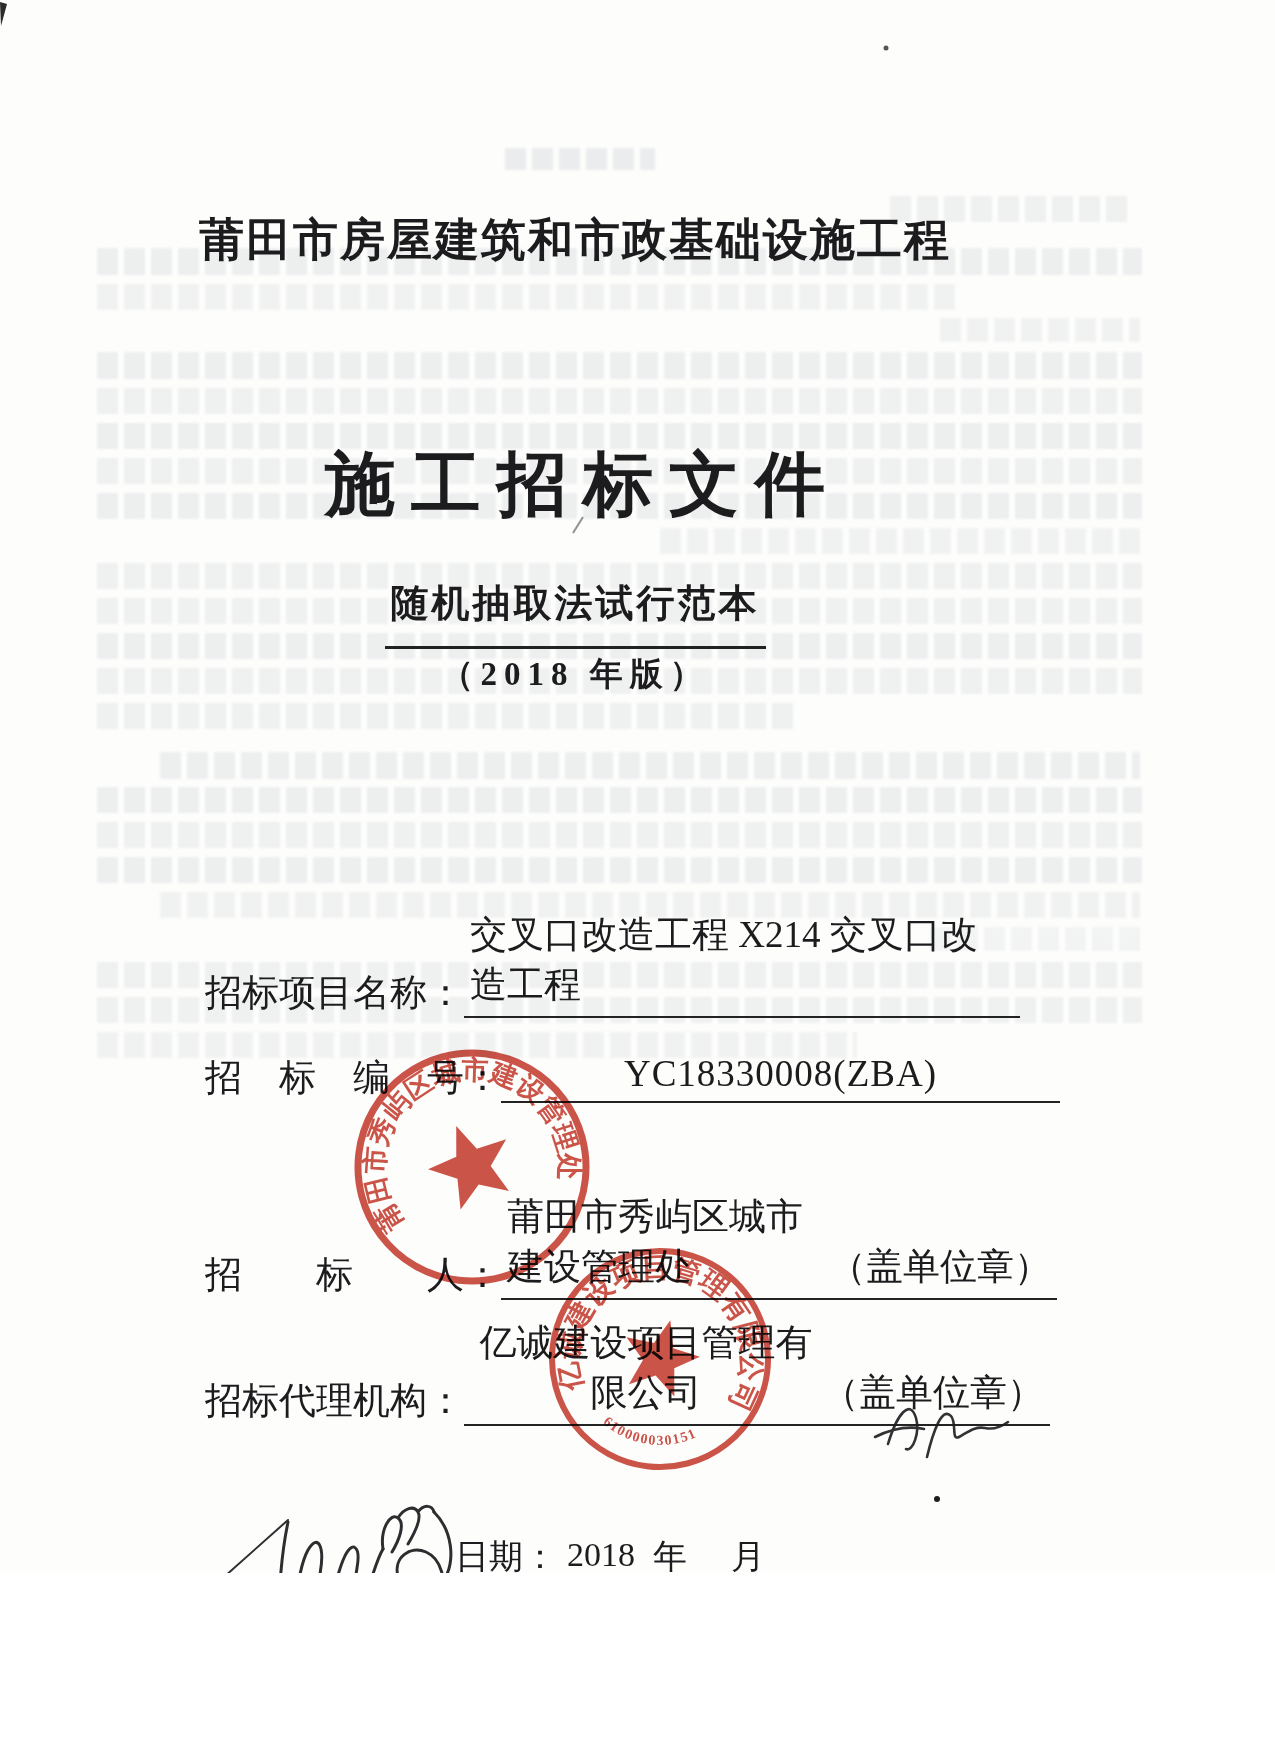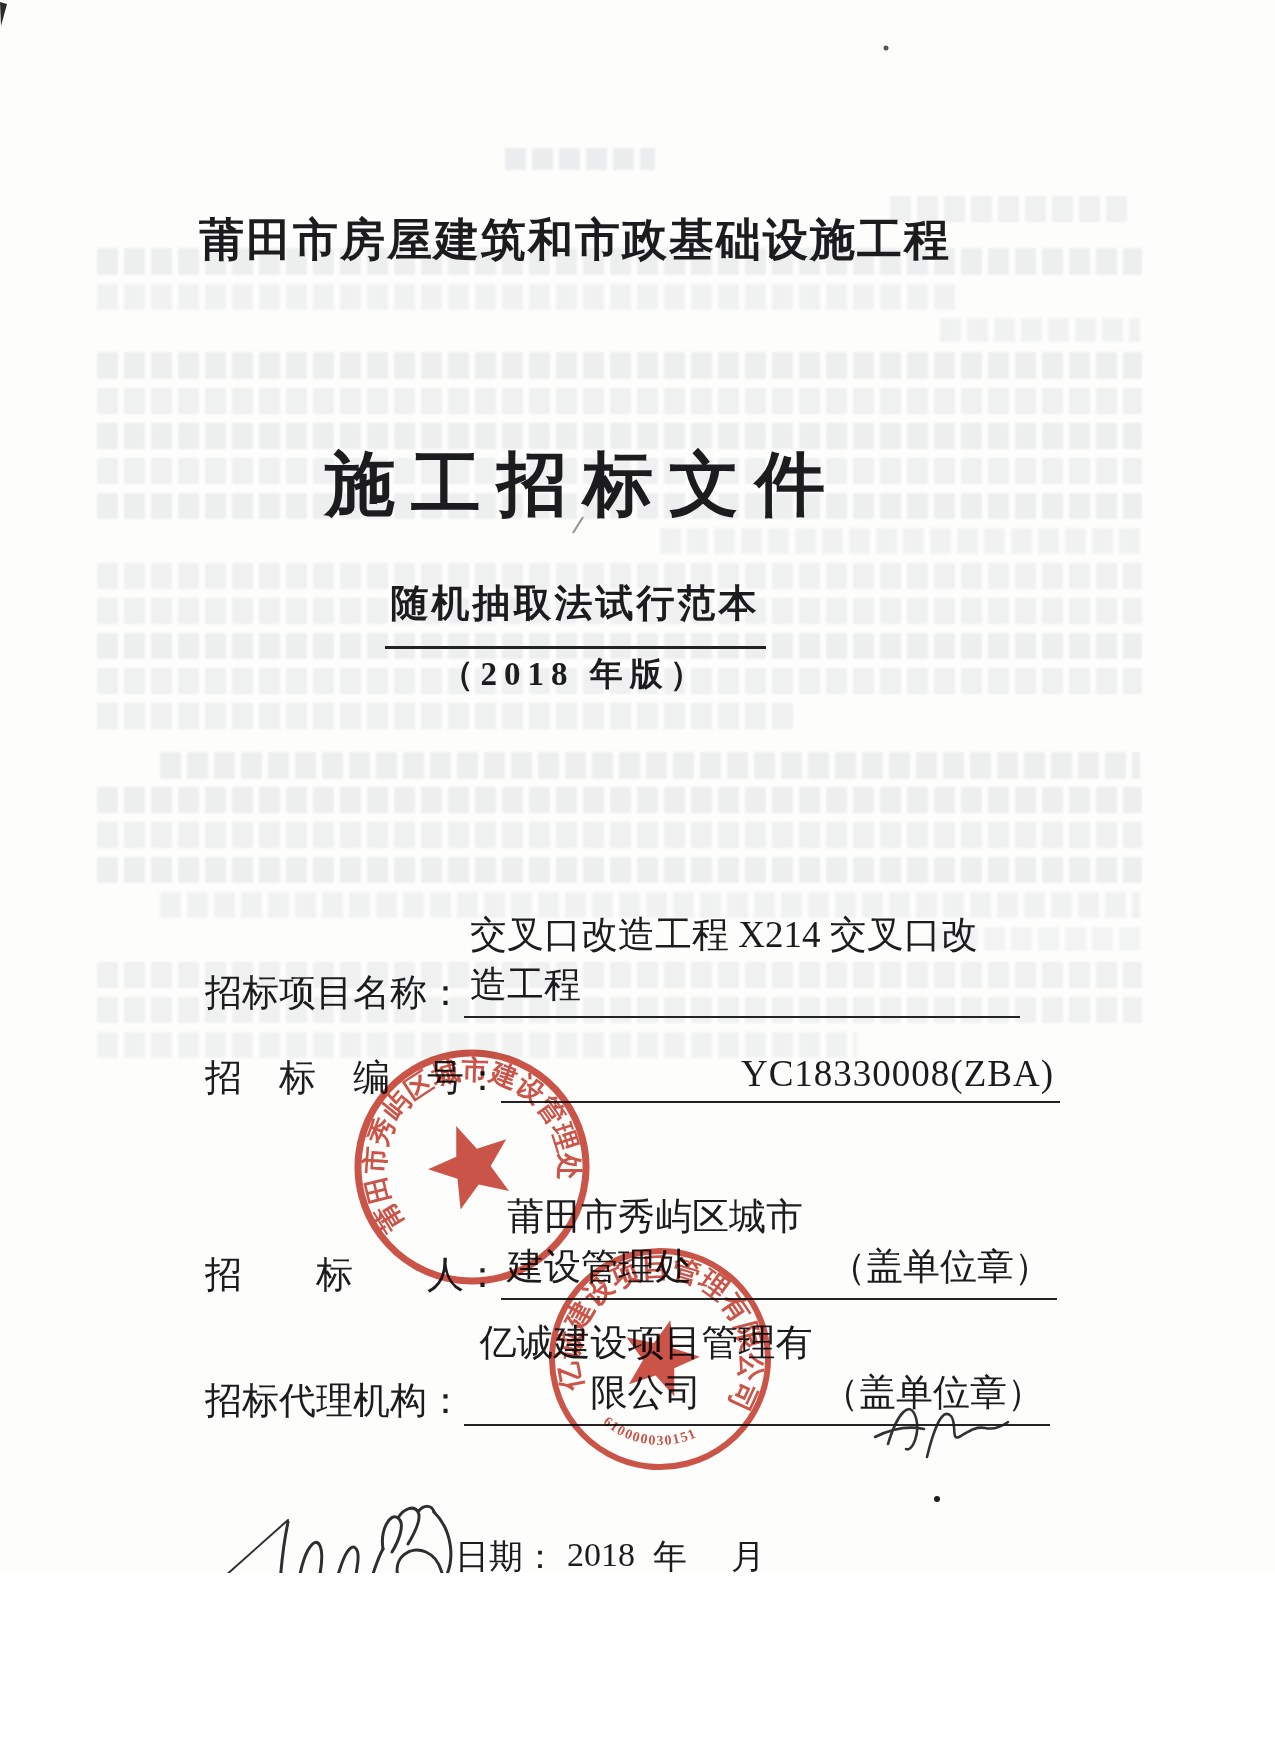--- a/index.html
+++ b/index.html
@@ -15,21 +15,21 @@
   .main-title{top:438px;font-weight:600;font-size:70px;letter-spacing:16px;text-indent:16px;}
   .subtitle{top:578px;font-size:38px;font-weight:bold;letter-spacing:3px;}
   .subtitle .u-span{border-bottom:3px solid #222;padding:0 6px 22px 6px;}
   .edition{top:652px;font-size:33px;font-weight:bold;letter-spacing:7px;}
   .row{position:absolute;display:flex;align-items:flex-end;font-size:37px;font-family:Liberation Serif, serif;}
   .lbl{white-space:nowrap;}
   .uline{border-bottom:2px solid #232323;padding:0 6px 6px 6px;display:flex;align-items:flex-end;}
   .grow{flex:1;}
   .center-text{text-align:center;display:block;}
   .suffix{white-space:nowrap;}
-  .num-val{letter-spacing:1px;text-align:right;}
+  .num-val{letter-spacing:1px;}
   .daterow{position:absolute;top:1534px;left:455px;display:flex;align-items:flex-end;font-size:34px;}
   .year-u{border-bottom:2px solid #14b8a6;padding:0 10px 4px 10px;}
   .blank-u{border-bottom:2px solid #232323;width:44px;height:34px;display:inline-block;}
   .pagenum{position:absolute;top:1656px;left:0;width:1216px;text-align:center;
            font-size:22px;color:#3a3a3a;}
   
   .seal{position:absolute;mix-blend-mode:multiply;opacity:.88;}
   .seal text{font-family:"Liberation Serif","DejaVu Serif",serif;font-weight:600;}
   
   #ink{position:absolute;left:0;top:0;z-index:6;}.z2{z-index:2}.z4{z-index:4}

